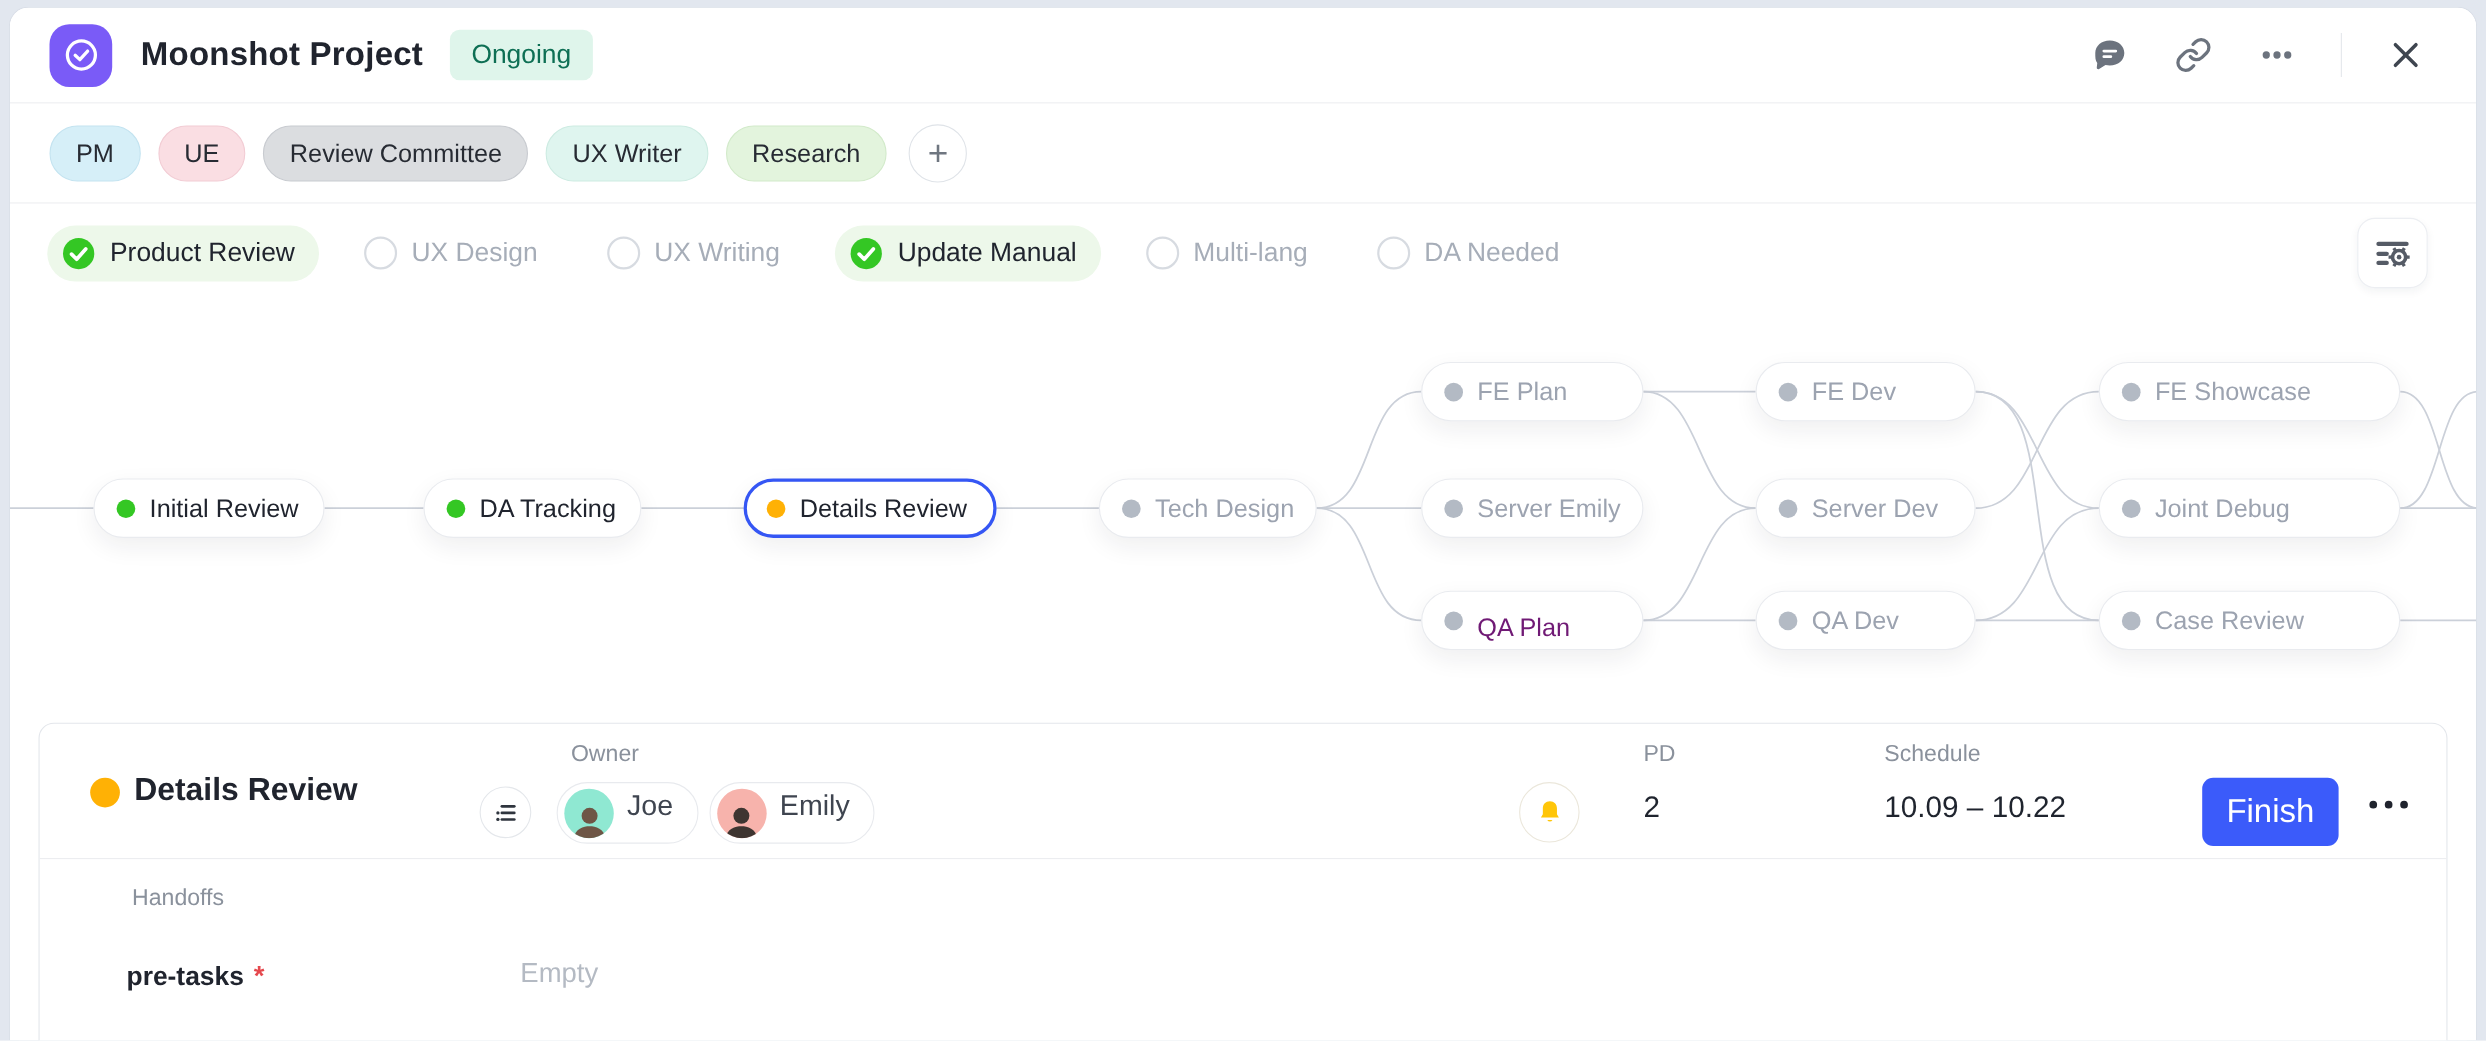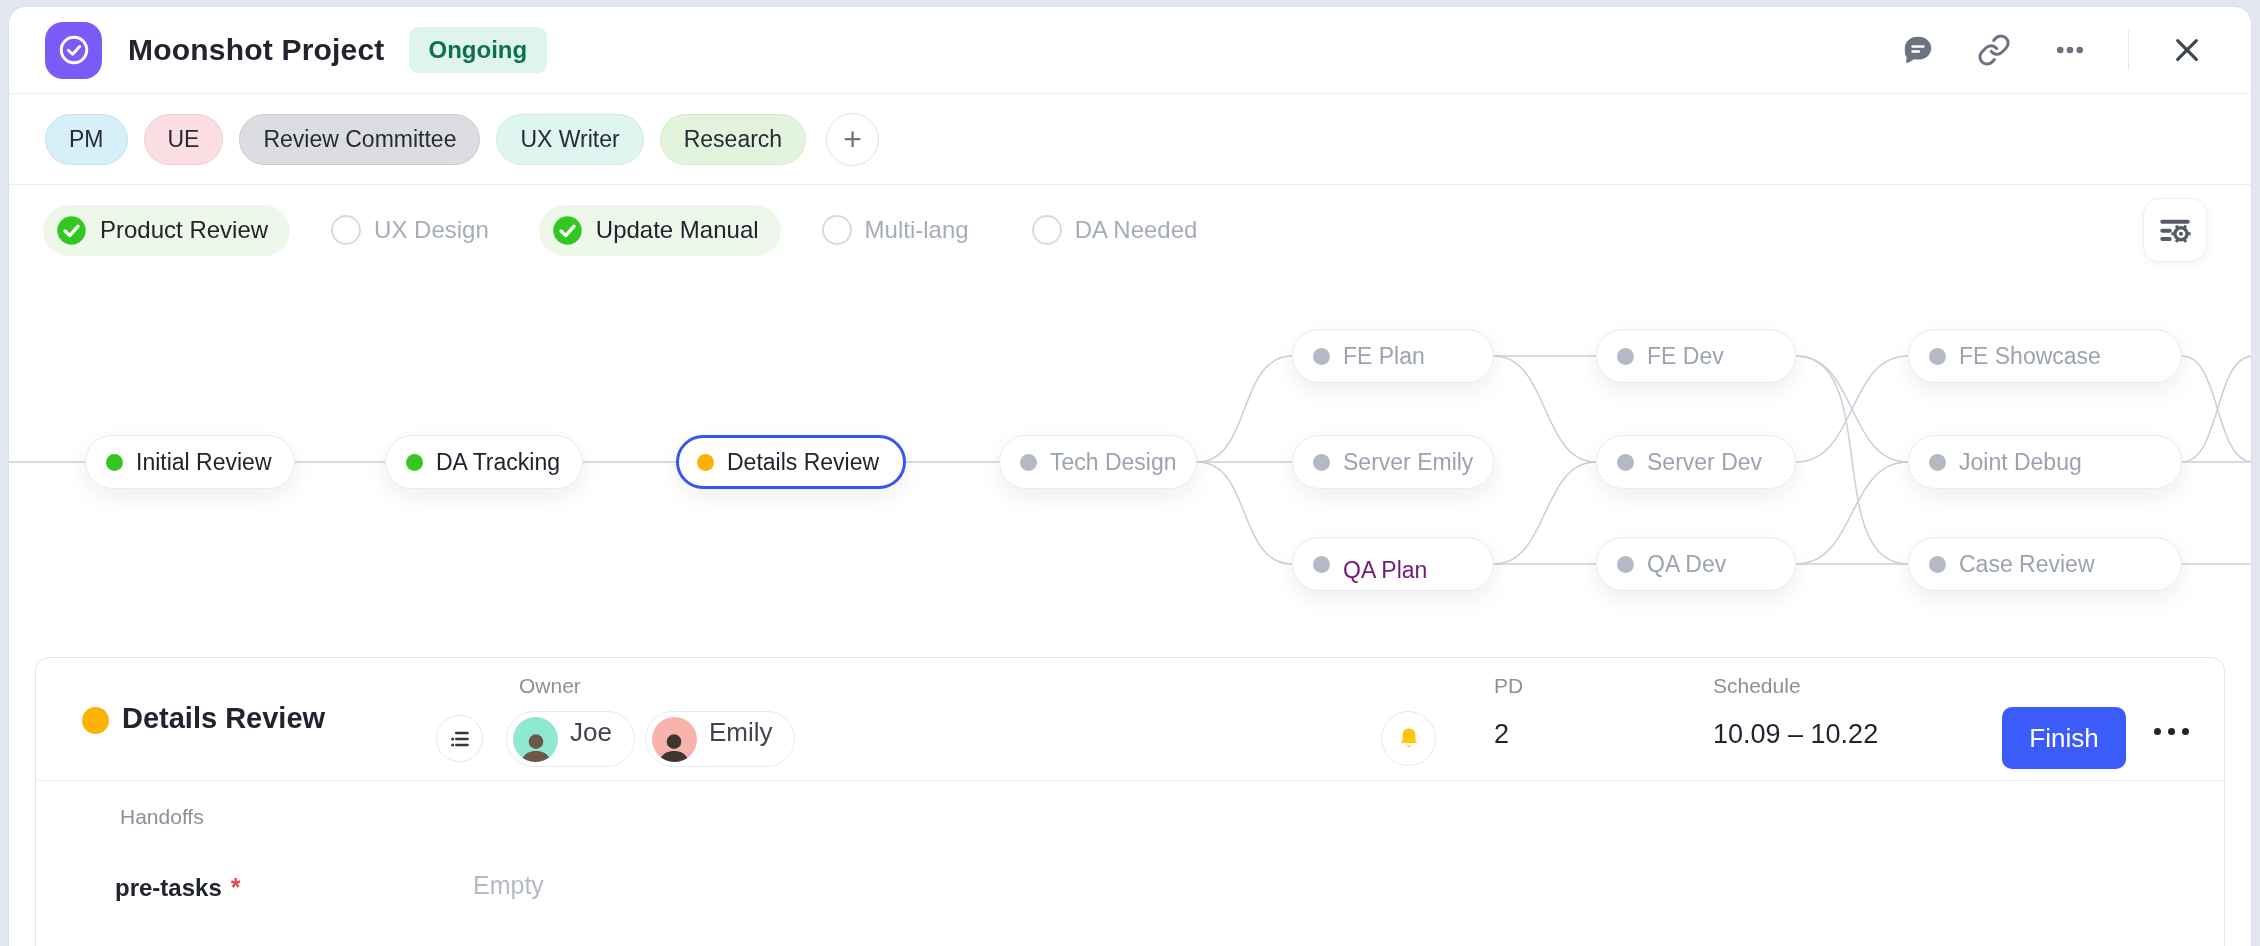--- a/index.html
+++ b/index.html
@@ -20,21 +20,21 @@
     position:absolute; left:0; right:0; top:0; height:87px;
     display:flex; align-items:center; padding:0 46px 0 36px;
     border-bottom:1px solid #EDEEF1; background:#fff;
   }
   .app-icon {
     width:57px; height:57px; border-radius:18px;
     display:flex; align-items:center; justify-content:center; flex:0 0 auto;
   }
   .title { font-size:30px; font-weight:bold; margin-left:26px; letter-spacing:.2px; }
   .badge {
-    margin-left:24px; padding:9px 20px; border-radius:9px; font-size:24px;font-weight:bold;
+    margin-left:24px; padding:9px 20px; border-radius:9px; font-size:24px;
   }
   .hdr-right { margin-left:auto; display:flex; align-items:center; gap:40px; }
   .icon-btn { width:36px; height:36px; display:flex; align-items:center; justify-content:center; cursor:pointer; }
   .vdiv { width:1px; height:40px; background:#E4E7EB; }
   
   .tags-row {
     position:absolute; left:0; right:0; top:87px; height:91px;
     display:flex; align-items:center; padding-left:36px; gap:16px;
     border-bottom:1px solid #EDEEF1;
   }
@@ -103,21 +103,21 @@
     position:absolute; left:1345px; top:53px; width:55px; height:55px; border-radius:50%;
     border:1px solid #EBE7DB; background:#fff; display:flex; align-items:center; justify-content:center;
   }
   .stat { position:absolute; top:16px; display:flex; flex-direction:column; gap:21px; }
   .stat .slabel { font-size:21px; color:#8A919C; }
   .stat .svalue { font-size:27px; color:#1F242E; }
   .stat.pd { left:1458px; }
   .stat.sched { left:1677px; }
   .finish-btn {
     position:absolute; left:1966px; top:49px; width:124px; height:62px;
-    border:none; border-radius:10px; color:#fff; font-size:26px;
+    border:none; border-radius:10px; color:#fff; font-size:30px;
     font-family:inherit; display:flex; align-items:center; justify-content:center; cursor:pointer;
   }
   .more-dark { position:absolute; left:2118px; top:70px; display:flex; gap:7px; }
   .more-dark i { width:7px; height:7px; border-radius:50%; background:#20242E; }
   .card-body { position:relative; }
   .handoffs { position:absolute; left:84px; top:24px; font-size:21px; color:#8A919C; }
   .pretasks-row { position:absolute; left:79px; top:92px; display:flex; align-items:center; }
   .pretasks-label { font-size:24px; font-weight:bold; color:#20242E; }
   .req { color:#E5484D; font-size:25px; margin-left:9px; font-weight:bold; }
   .empty-val { position:absolute; left:437px; top:90px; font-size:25px; color:#B4BAC3; }
@@ -189,20 +189,25 @@
 
       <span style="color: rgb(32, 36, 46);">Product Review</span>
     </span>
 
     <span class="filter" style="background: transparent;">
 
       <span class="fcircle" style="display: inline-flex;"></span>
       <span style="color: rgb(166, 173, 184);">UX Design</span>
     </span>
 
+    <span class="filter" style="background: transparent;">
+
+      <span class="fcircle" style="display: inline-flex;"></span>
+      <span style="color: rgb(166, 173, 184);">UX Writing</span>
+    </span>
 
     <span class="filter" style="background: rgb(237, 248, 234);">
       <span class="fcheck" style="display: inline-flex;">
         <svg width="31" height="31" viewBox="0 0 24 24">
             <circle cx="12" cy="12" r="11" fill="#34C724"></circle>
             <polyline points="7,12.4 10.6,16 17,8.8" fill="none" stroke="#fff" stroke-width="2.6" stroke-linecap="round" stroke-linejoin="round"></polyline>
           </svg>
       </span>
 
       <span style="color: rgb(32, 36, 46);">Update Manual</span>

